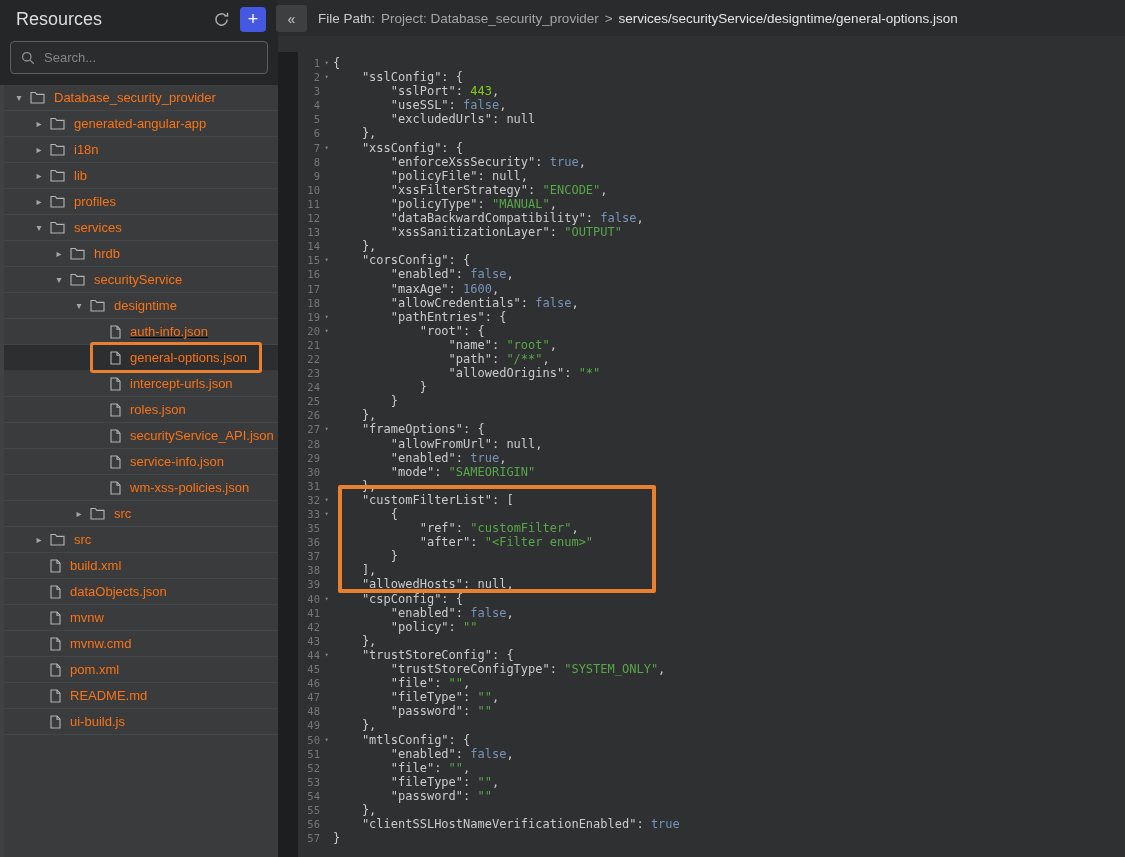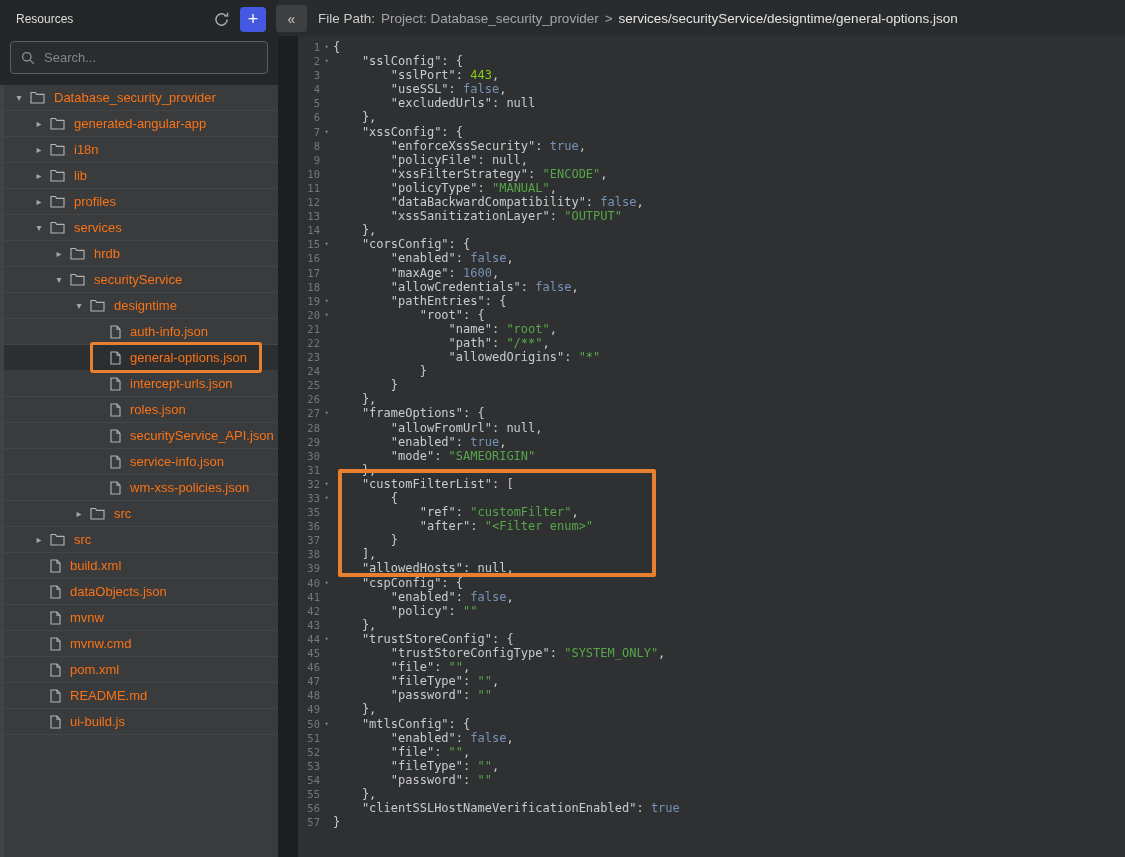--- a/index.html
+++ b/index.html
@@ -4,37 +4,37 @@
 <style>
   * { margin:0; padding:0; box-sizing:border-box; }
   html,body { width:1125px; height:857px; overflow:hidden; background:#222; }
   body { font-family:"Liberation Sans", sans-serif; }
   .app { position:relative; display:flex; width:1125px; height:857px; }
 
   
   .sidebar { width:278px; flex:none; background:#3a3b3c; display:flex; flex-direction:column; overflow:hidden; }
   .sb-top { background:#252628; flex:none; }
   .sb-header { height:38px; display:flex; align-items:center; padding:0 12px 0 16px; }
-  .sb-title { color:#dcdddd; font-size:12px; flex:1; }
+  .sb-title { color:#dcdddd; font-size:18px; flex:1; }
   .refresh-btn { width:22px; height:22px; display:flex; align-items:center; justify-content:center; cursor:pointer; margin-right:8px; background:none; border:none; }
   .add-btn { width:26px; height:25px; background:#4558E2; border:none; border-radius:4px; color:#fff; font-size:18px; line-height:23px; text-align:center; cursor:pointer; font-family:"Liberation Sans",sans-serif; }
   .sb-search { padding:3px 10px 11px 10px; }
   .search-box { height:33px; border:1px solid #5d5e60; border-radius:4px; background:#2b2c2e; display:flex; align-items:center; padding:0 10px; gap:9px; }
   .search-box input { flex:1; background:transparent; border:none; outline:none; color:#cccccc; font-size:13px; font-family:"Liberation Sans",sans-serif; }
   .search-box input::placeholder { color:#82858a; }
   .tree { flex:1; position:relative; border-left:4px solid rgba(255,255,255,0.04); }
   .tree-row { height:26px; display:flex; align-items:center; border-bottom:1px solid rgba(255,255,255,0.055); position:relative; cursor:pointer; }
   .tree-row.selected { background:#2d2e2f; }
   .tw { width:14px; margin-right:4px; font-size:10px; color:#a3a6a8; text-align:center; flex:none; }
   .ticon { flex:none; margin-right:9px; display:flex; align-items:center; }
   .tlabel { color:#f97316; font-size:13px; white-space:nowrap; }
   .sel-ring { position:absolute; left:86px; right:16px; top:-3px; bottom:-3px; border:3px solid #E8802F; border-radius:3px; pointer-events:none; z-index:3; }
 
   
-  .editor { flex:1; display:flex; flex-direction:column; background:#2f3031; min-width:0; }
+  .editor { flex:1; display:flex; flex-direction:column; background:#2f3031; min-width:0;gap:16px; }
   .ed-header { height:36px; flex:none; background:#2a2b2c; display:flex; align-items:center; padding-left:40px; gap:6px; white-space:nowrap; overflow:hidden; }
   .fp-label { color:#c9cacb; font-size:13.5px; }
   .fp-project { color:#a3a5a7; font-size:13.5px; }
   .fp-sep { color:#a3a5a7; font-size:13.5px; }
   .fp-path { color:#e3e4e5; font-size:13.5px; }
   .ed-body { flex:1; display:flex; position:relative; min-height:0; }
   .strip { width:20px; flex:none; background:#1d1e1f; }
   .code-wrap { flex:1; position:relative; padding-top:4px; font-family:"DejaVu Sans Mono", monospace; font-size:12px; overflow:hidden; }
   .code-line { display:flex; height:14.1px; line-height:14.2px; }
   .ln { width:22px; flex:none; text-align:right; color:#75787a; font-size:10.5px; }
@@ -154,21 +154,21 @@
         </div>
         <div class="tree-row" style="padding-left: 68px;">
           <span class="tw">▾</span>
           <span class="ticon">
             <svg width="15" height="13" viewBox="0 0 15 13">
               <path d="M1 12 V1.5 h4.3 l1.5 1.9 H14 V12 Z" fill="none" stroke="#b2b4b6" stroke-width="1.1"></path>
             </svg>
           </span>
           <span class="tlabel">designtime</span>
         </div>
-        <div class="tree-row" style="padding-left: 88px;">
+        <div class="tree-row" style="padding-left: 88px; text-decoration: underline;">
           <span class="tw"></span>
           <span class="ticon">
             <svg width="11" height="14" viewBox="0 0 11 14">
               <path d="M1 1 h6 L10 4.2 V13 H1 Z" fill="none" stroke="#b2b4b6" stroke-width="1.1"></path>
               <path d="M7 1 V4.2 H10" fill="none" stroke="#b2b4b6" stroke-width="1.1"></path>
             </svg>
           </span>
           <span class="tlabel">auth-info.json</span>
         </div>
         <div class="tree-row selected" style="padding-left: 88px;">

